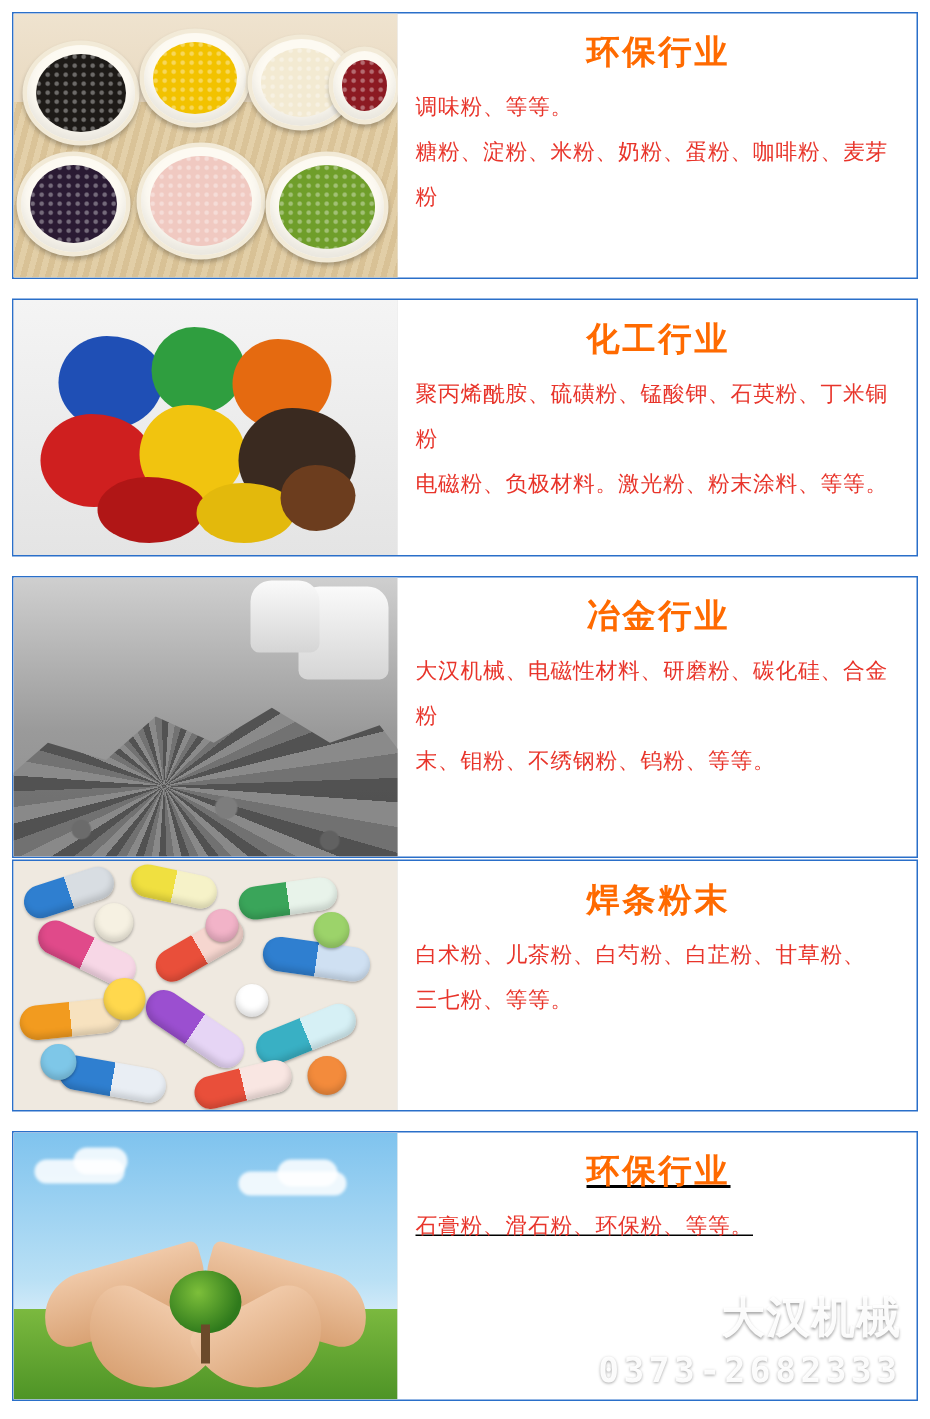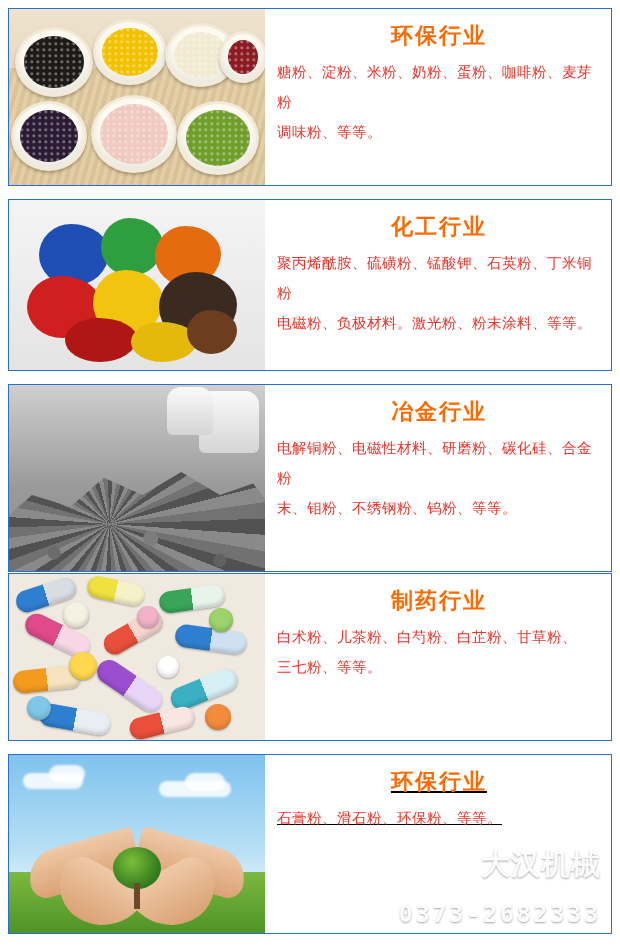--- a/index.html
+++ b/index.html
@@ -151,21 +151,21 @@
     margin-left: 6px;
   }
   .wm-phone {
     color: rgba(255,255,255,.95);
     font-size: 23px;
     font-weight: bold;
     letter-spacing: 3px;
     text-shadow: 0 1px 2px rgba(0,0,0,.35);
     font-family: "DejaVu Sans Mono", "Liberation Mono", monospace;
   }
-  .wm-bottom { display: flex; align-items: baseline; gap: 8px; margin-top: 16px; }
+  .wm-bottom { display: flex; align-items: baseline; gap: 8px; margin-top: 2px; }
 </style>
 </head>
 <body>
 
 <div class="page">
 
   <div class="card" id="card-0">
     <div class="thumb">
       <div class="img-food">
         <div class="mat"></div>
@@ -189,22 +189,22 @@
           <div class="fill grain" style="background-color:#f0c9c1;"></div>
         </div>
         <div class="bowl" style="left:168px;top:92px;  width:82px; height:74px;">
           <div class="fill grain" style="background-color:#6f9e2a;"></div>
         </div>
       </div>
     </div>
     <div class="body">
       <div class="cat-title">环保行业</div>
       <div class="cat-desc">
+        <div>调味粉、等等。</div>
         <div>糖粉、淀粉、米粉、奶粉、蛋粉、咖啡粉、麦芽粉</div>
-        <div>调味粉、等等。</div>
       </div>
     </div>
   </div>
 
   <div class="card" id="card-1">
     <div class="thumb">
       <div class="img-chem">
         <div class="blob" style="left:30px; top:24px;  width:70px; height:62px; background:#1f4fb5;"></div>
         <div class="blob" style="left:92px; top:18px;  width:62px; height:58px; background:#2f9e3f;"></div>
         <div class="blob" style="left:146px;top:26px;  width:66px; height:60px; background:#e56a10;"></div>
@@ -229,21 +229,21 @@
     <div class="thumb">
       <div class="img-metal">
         <div class="metal-bag" style="right:6px; top:6px; width:60px; height:62px;"></div>
         <div class="metal-bag" style="right:52px; top:2px; width:46px; height:48px;"></div>
         <div class="metal-pile"></div>
       </div>
     </div>
     <div class="body">
       <div class="cat-title">冶金行业</div>
       <div class="cat-desc">
-        <div>电解铜粉、电磁性材料、研磨粉、碳化硅、合金粉</div>
+        <div>大汉机械、电磁性材料、研磨粉、碳化硅、合金粉</div>
         <div>末、钼粉、不绣钢粉、钨粉、等等。</div>
       </div>
     </div>
   </div>
 
   <div class="card" id="card-3">
     <div class="thumb">
       <div class="img-pharma">
         <div class="cap" style="left:6px;  top:10px;  width:62px; height:22px; transform:rotate(-18deg); background:linear-gradient(90deg,#2f7fd0 50%,#d8dde2 50%);"></div>
         <div class="cap" style="left:78px; top:6px;   width:58px; height:22px; transform:rotate(12deg);  background:linear-gradient(90deg,#f0e040 50%,#f6f2c8 50%);"></div>
@@ -259,21 +259,21 @@
         <div class="pill" style="left:54px;  top:28px;  width:26px; height:26px; background:#f6f1e2;"></div>
         <div class="pill" style="left:128px; top:32px;  width:22px; height:22px; background:#f2b3c8;"></div>
         <div class="pill" style="left:200px; top:34px;  width:24px; height:24px; background:#9cd36a;"></div>
         <div class="pill" style="left:60px;  top:78px;  width:28px; height:28px; background:#ffd84d;"></div>
         <div class="pill" style="left:148px; top:82px;  width:22px; height:22px; background:#ffffff;"></div>
         <div class="pill" style="left:18px;  top:122px; width:24px; height:24px; background:#7ec7e8;"></div>
         <div class="pill" style="left:196px; top:130px; width:26px; height:26px; background:#f38b3c;"></div>
       </div>
     </div>
     <div class="body">
-      <div class="cat-title">制药行业</div>
+      <div class="cat-title">焊条粉末</div>
       <div class="cat-desc">
         <div>白术粉、儿茶粉、白芍粉、白芷粉、甘草粉、</div>
         <div>三七粉、等等。</div>
       </div>
     </div>
   </div>
 
   <div class="card" id="card-4">
     <div class="thumb">
       <div class="img-eco">

